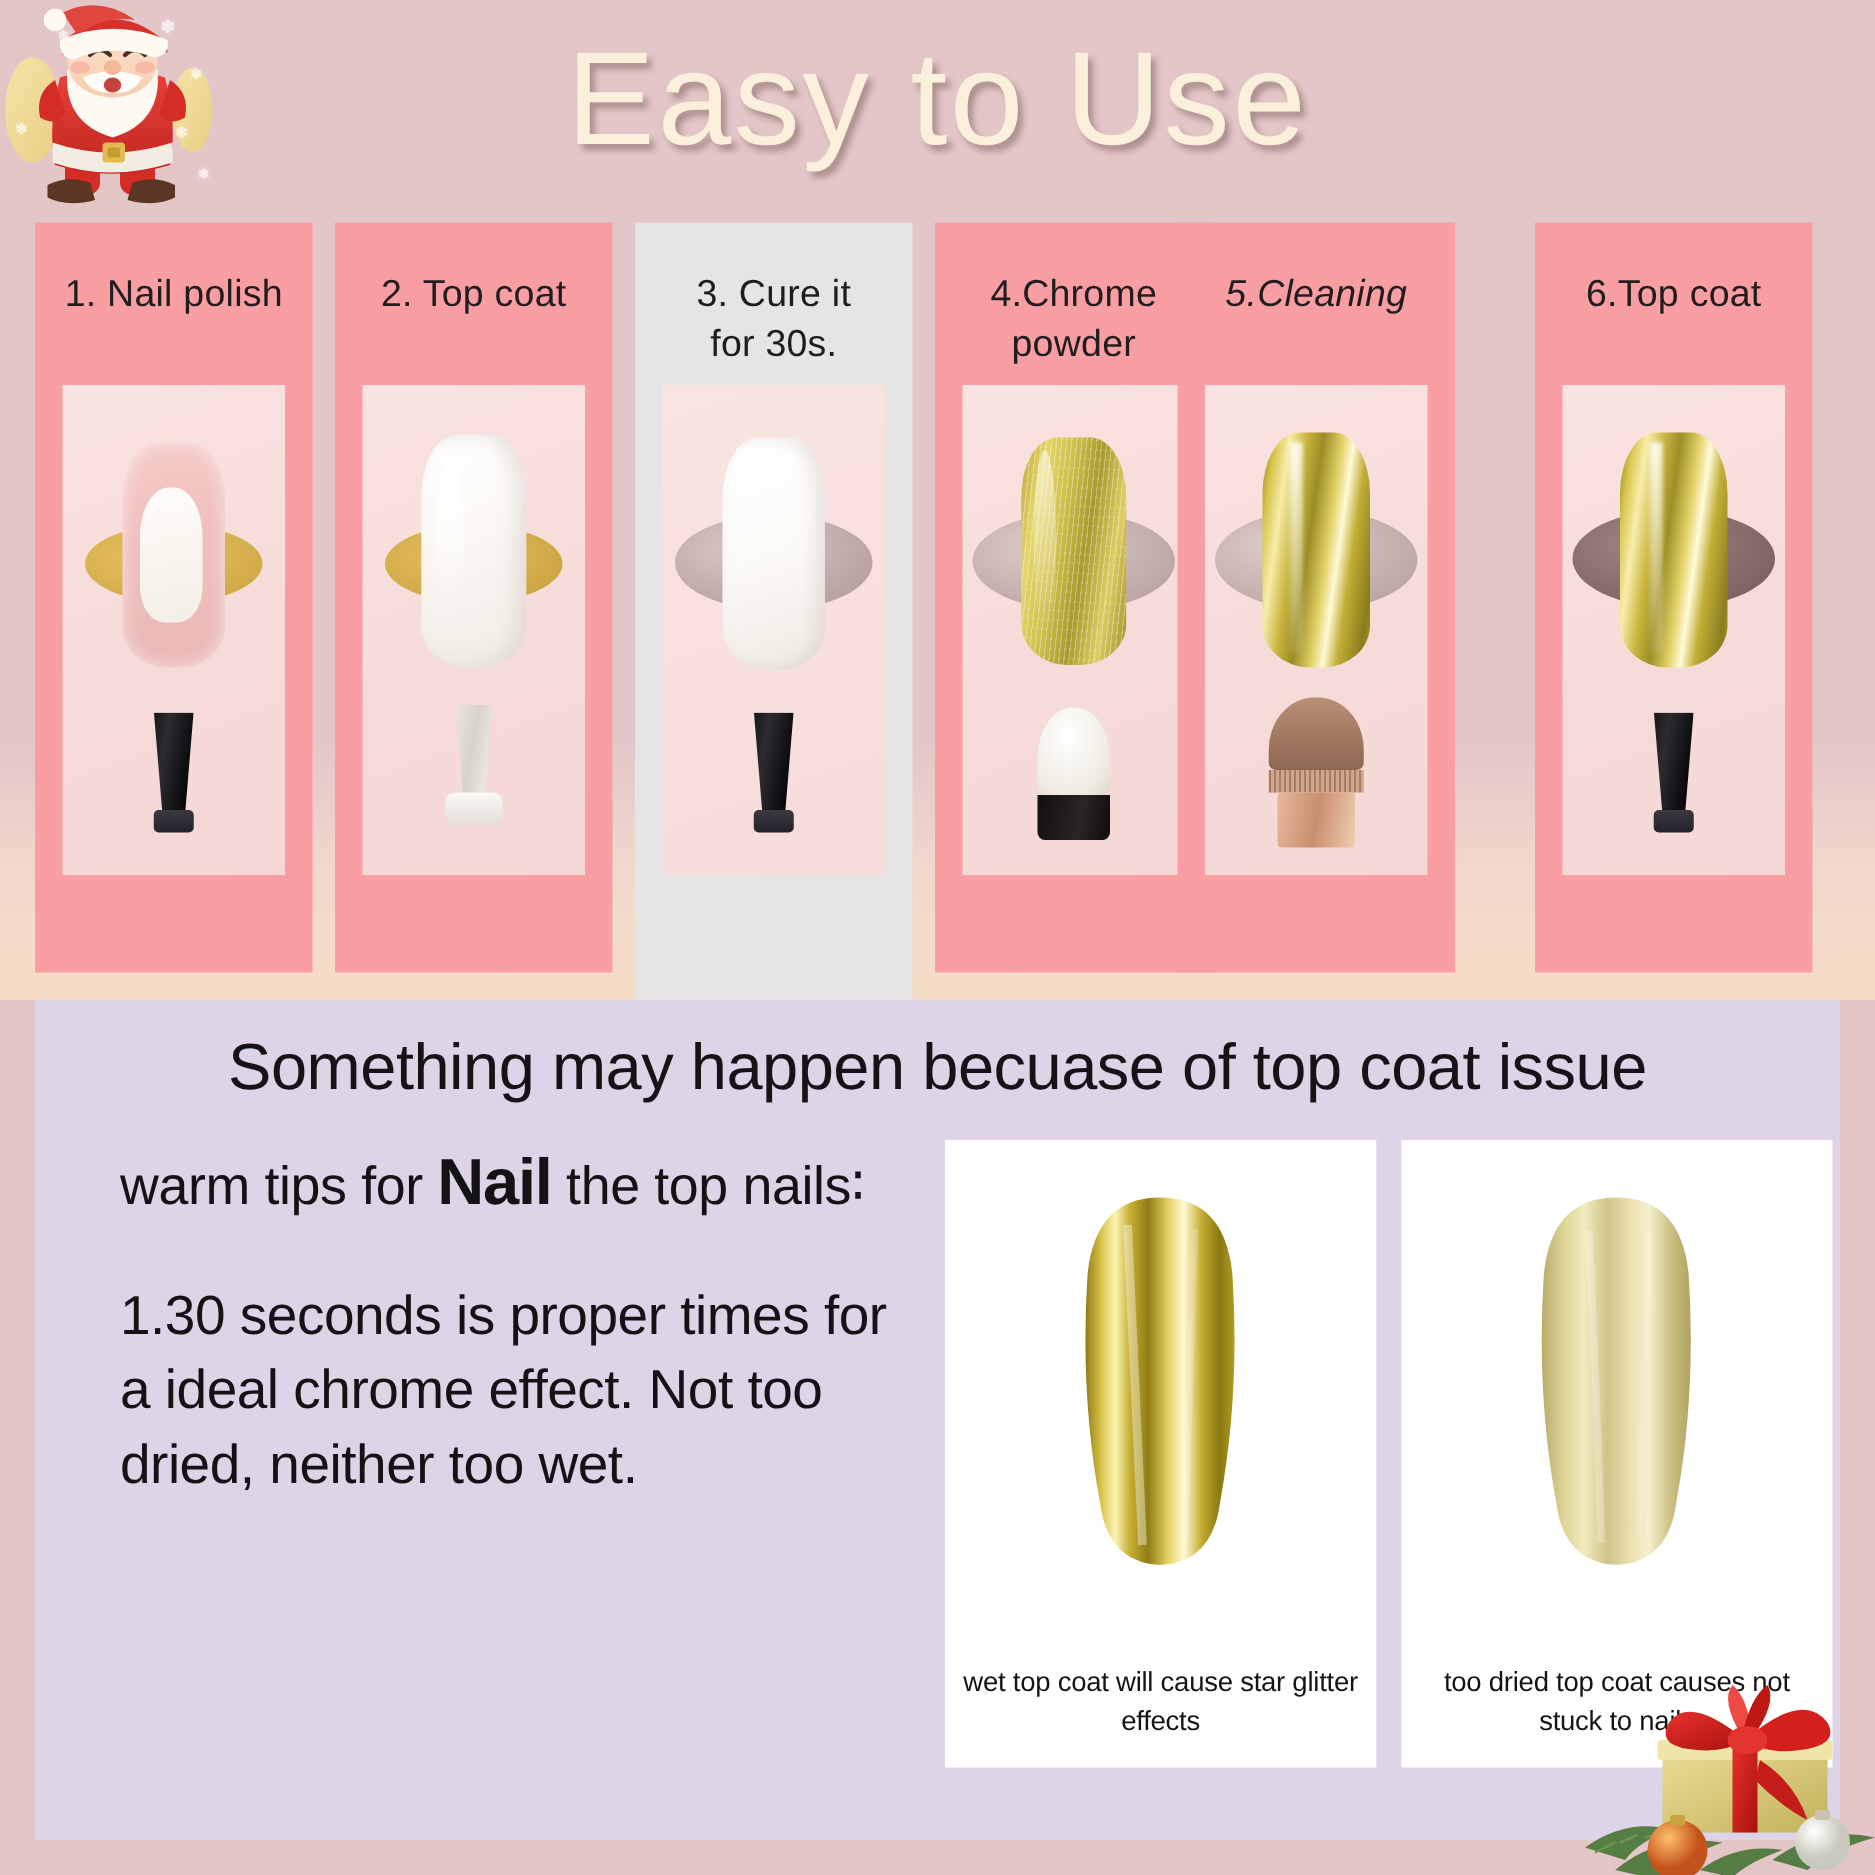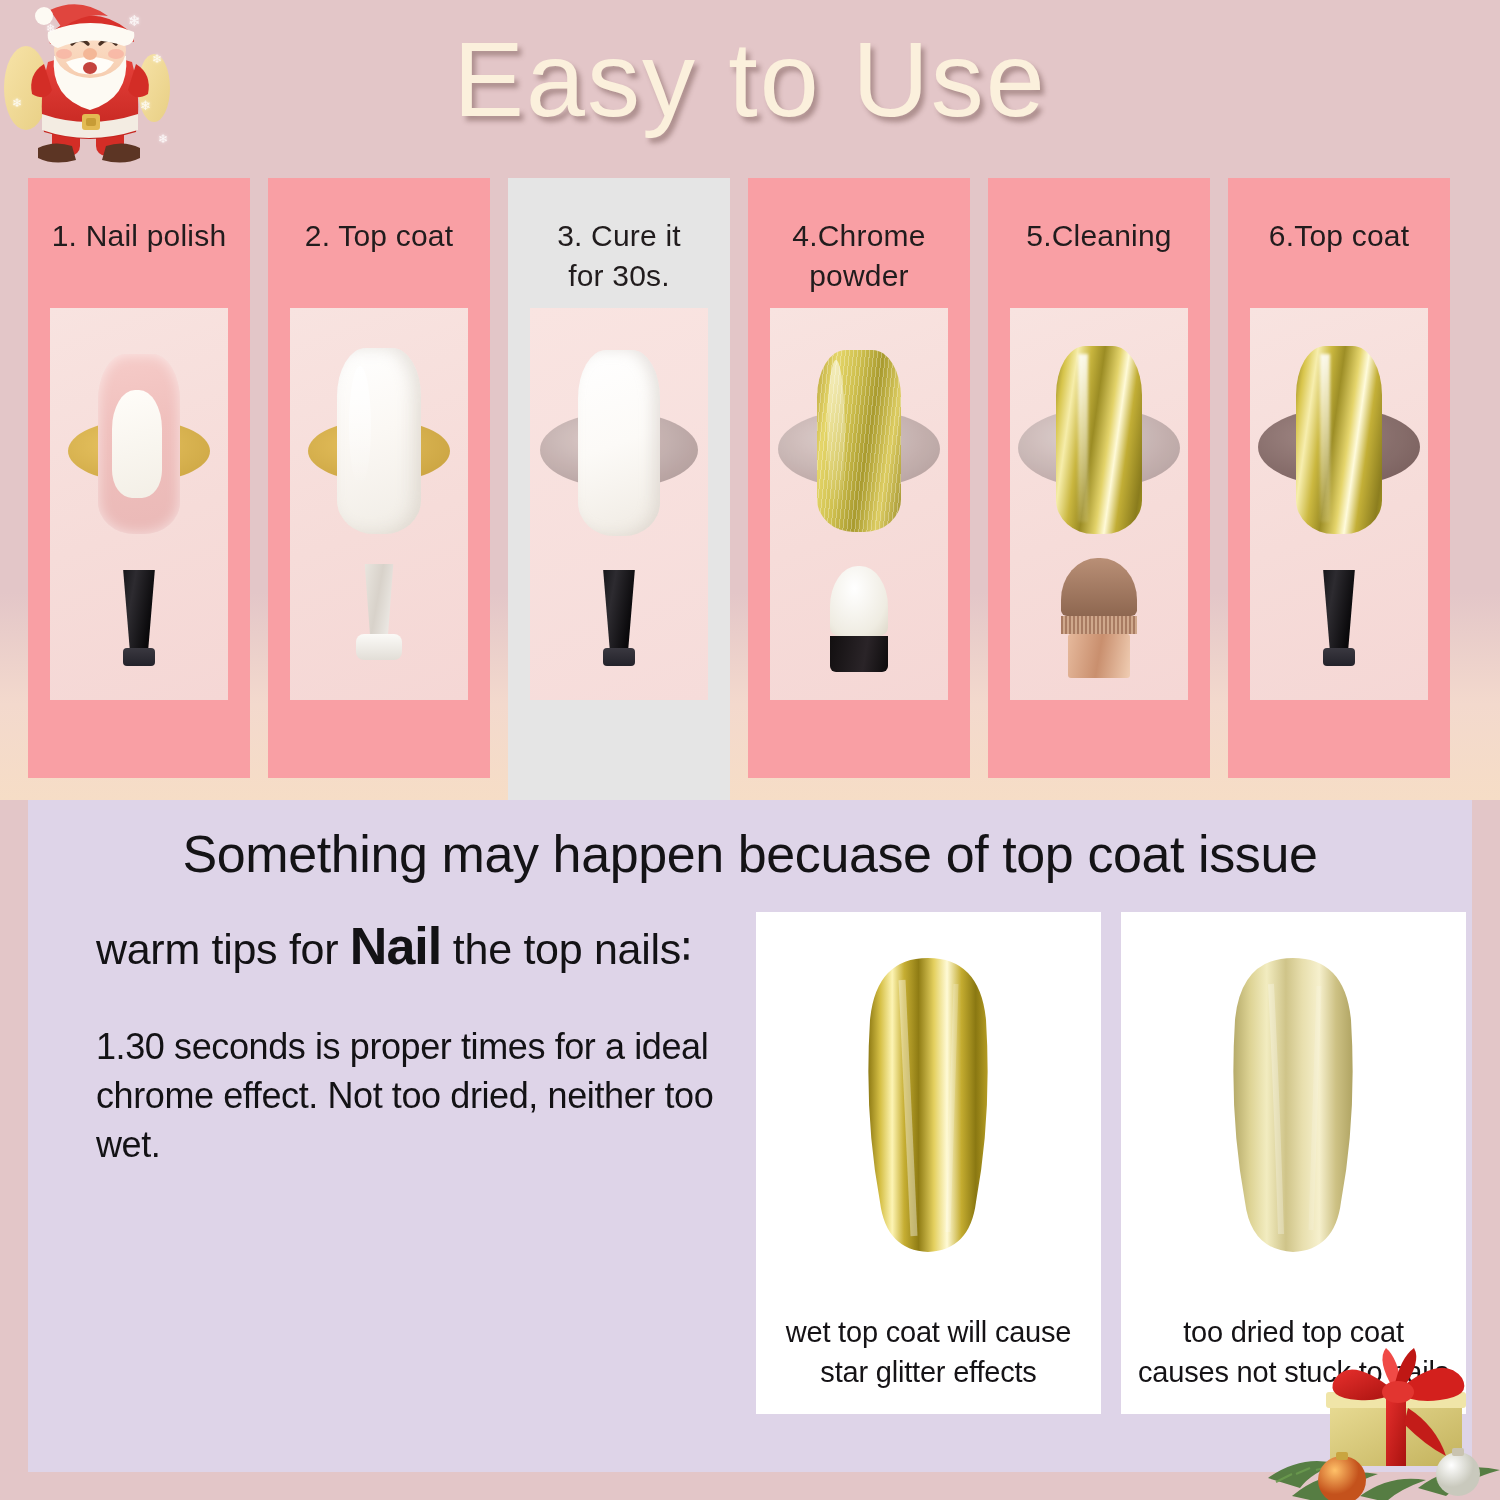--- a/index.html
+++ b/index.html
@@ -93,36 +93,36 @@
   }
 
   .tips { position:absolute; left:68px; top:112px; width:640px; color:#131215; }
   .tips-lead {
     font-size:43px; line-height:1.32; letter-spacing:-.3px;
   }
   .tips-lead .cure {
     font-weight:bold; font-size:52px; letter-spacing:-1px;
   }
   .tips-p {
-    font-size:36px; line-height:1.36; letter-spacing:-.4px; margin-top:42px;
+    font-size:44px; line-height:1.36; letter-spacing:-.4px; margin-top:42px;
   }
 
   
   .cards { position:absolute; left:728px; top:112px; width:712px; height:502px; }
   .card {
     position:absolute; top:0; width:345px; height:502px; background:#ffffff;
   }
   .card.left { left:0; }
   .card.right { left:365px; }
   .card-nail-wrap {
     position:absolute; left:0; top:28px; width:100%; height:330px;
   }
   .card-caption {
     position:absolute; left:0; bottom:22px; width:100%;
-    text-align:center; font-size:29px; line-height:1.38; color:#151316;
+    text-align:center; font-size:22px; line-height:1.38; color:#151316;
     padding:0 14px; letter-spacing:-.2px;
   }
 
   
   .gift { position:absolute; right:0px; bottom:0px; width:232px; height:172px; }
 </style>
 </head>
 <body>
 
 <div id="canvas">
@@ -245,21 +245,21 @@
           <div style="position:absolute;inset:0;background:repeating-linear-gradient(96deg,rgba(255,255,255,.30) 0 1px,rgba(255,255,255,0) 1px 4px);"></div>
           <div style="position:absolute;left:10px;top:10px;width:18px;height:150px;border-radius:50%;background:linear-gradient(180deg,rgba(255,255,255,.55),rgba(255,255,255,0));"></div>
         </div>
         <div class="applicator" style="top:258px;">
           <div style="width:58px;height:70px;border-radius:48% 48% 16% 16%/58% 58% 12% 12%;background:radial-gradient(ellipse at 42% 32%,#ffffff,#efece2 70%,#ddd7c8);"></div>
           <div style="width:58px;height:36px;background:linear-gradient(100deg,#120f10,#2a2428 60%,#0d0b0c);border-radius:0 0 6px 6px;"></div>
         </div>
       </div>
     </div>
 
-    <div class="step" style="left:988px;">
+    <div class="step" style="left:942px;font-style:italic;">
       <div class="step-label">5.Cleaning</div>
       <div class="step-photo">
         <div class="gel-blob" style="left:8px;top:100px;width:162px;height:80px;background:radial-gradient(ellipse at 38% 36%,#ddcfcd,#ac9695);opacity:.92;"></div>
         <div class="nail" style="top:38px;width:86px;height:188px;background:linear-gradient(98deg,#8d7f1f 0%,#d7c54c 10%,#f6edaa 20%,#c9b63f 32%,#9b8c24 44%,#e3d36a 58%,#fffad8 66%,#c2ae36 76%,#8a7c1d 92%,#a7991f 100%);">
           <div style="position:absolute;left:22px;top:8px;width:10px;height:168px;background:linear-gradient(180deg,rgba(255,255,255,.85),rgba(255,255,255,.1));filter:blur(1.5px);"></div>
         </div>
         <div class="applicator" style="top:250px;">
           <div style="width:76px;height:58px;border-radius:48% 48% 8% 8%/72% 72% 10% 10%;background:linear-gradient(180deg,#b98f76,#8e6750);"></div>
           <div style="width:76px;height:18px;background:repeating-linear-gradient(90deg,#a87b62 0 2px,#cfa88c 2px 4px);"></div>
           <div style="width:62px;margin:0 auto;height:44px;background:linear-gradient(100deg,#e6b99c,#c98f6e 50%,#f0cdb3);border-radius:3px;"></div>

